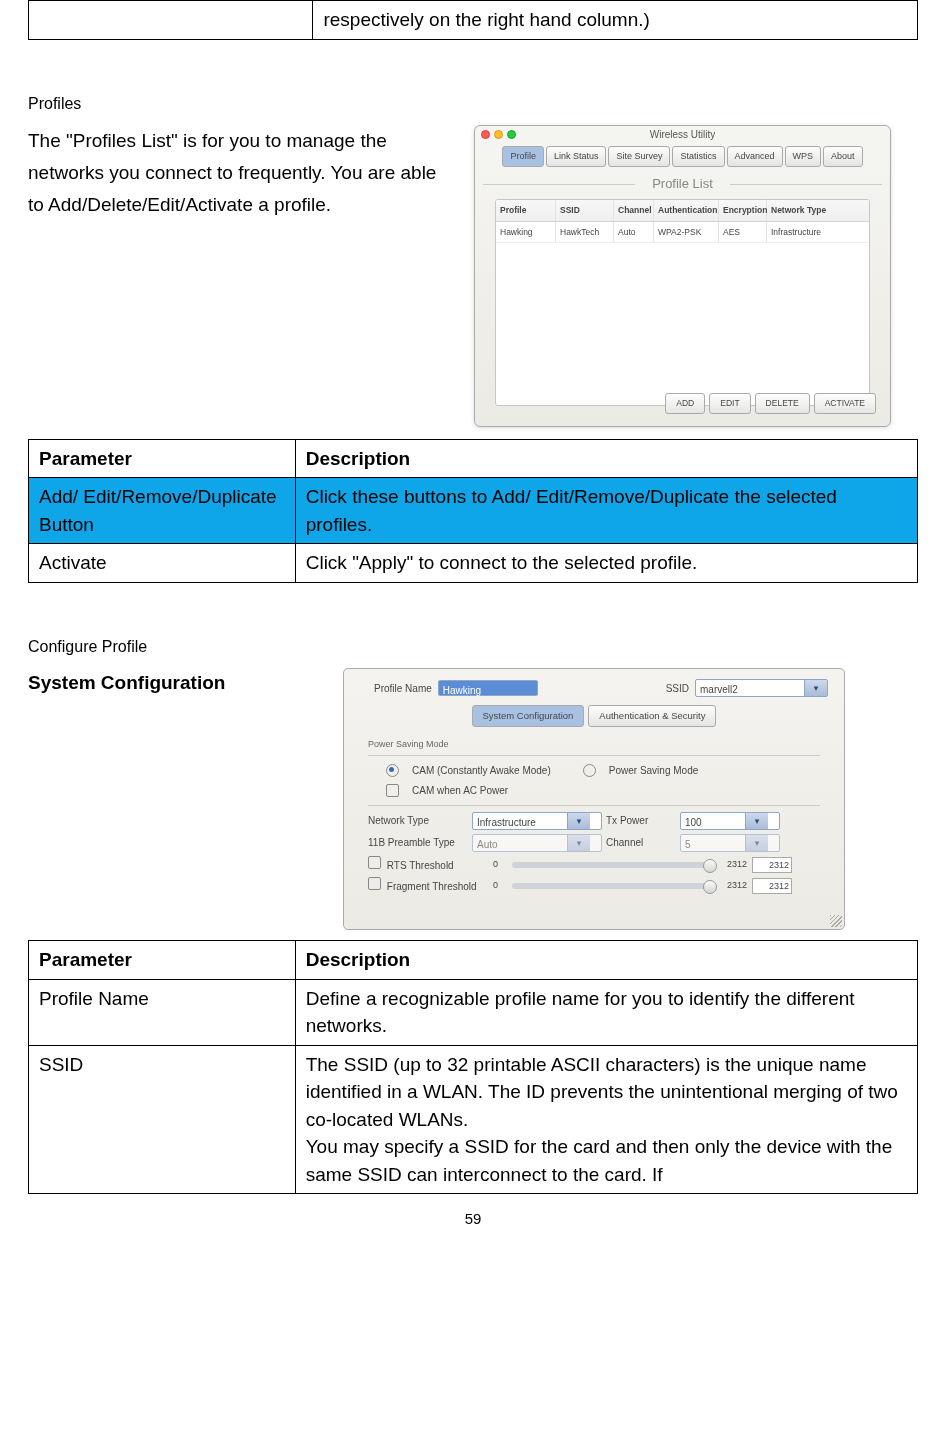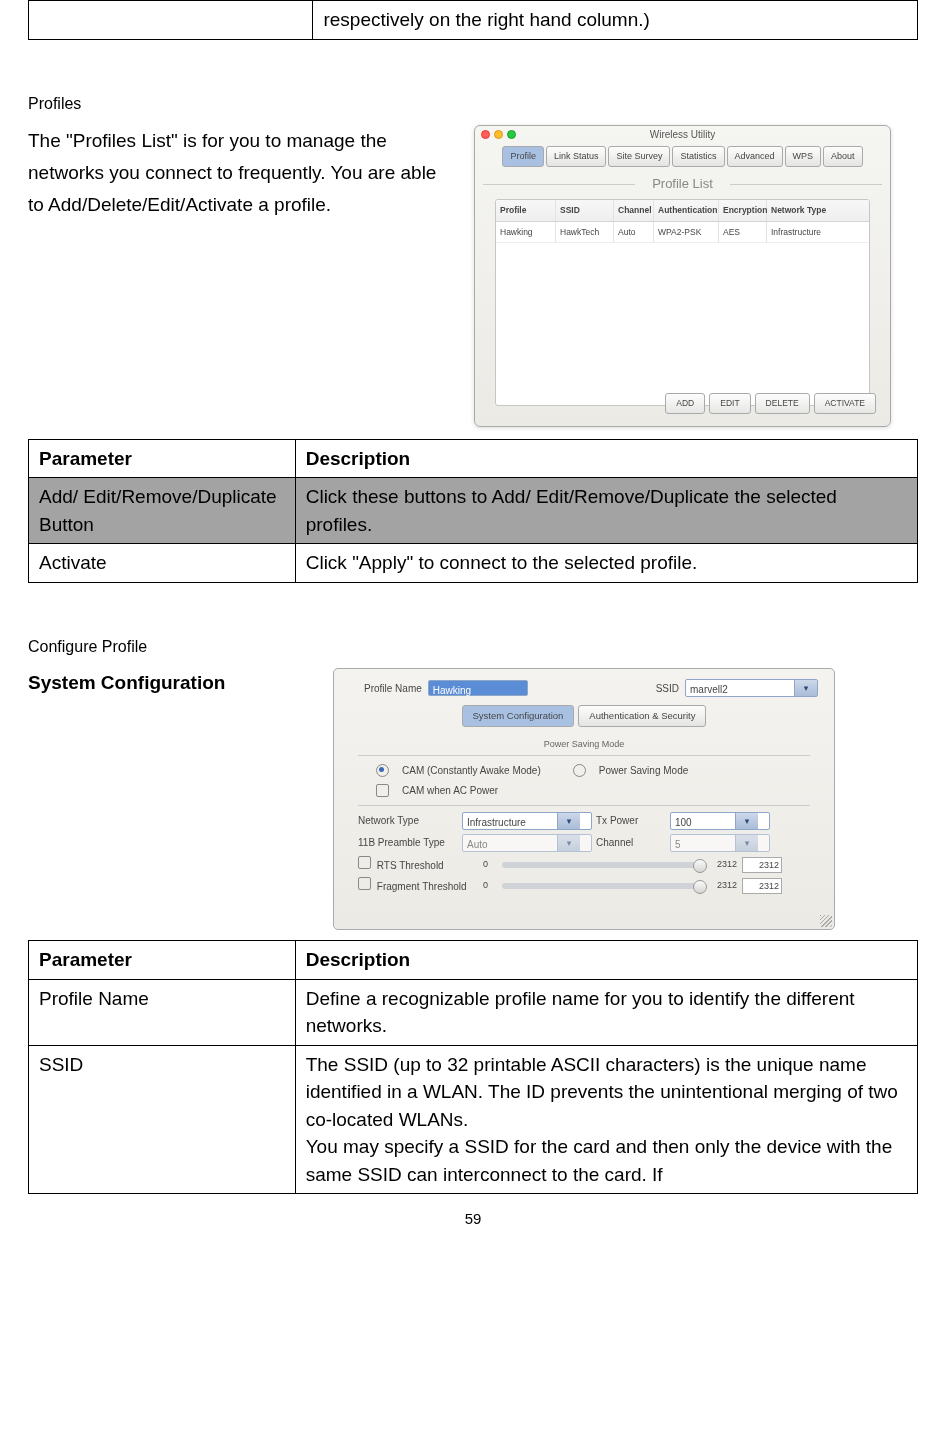--- a/index.html
+++ b/index.html
@@ -27,34 +27,34 @@
       vertical-align: top;
       text-align: left;
       font-size: 19px;
       line-height: 1.45;
     }
     .doc-table th {
       font-weight: bold;
     }
     .doc-table .col1 { width: 30%; }
     .doc-table .col2 { width: 70%; }
-    .doc-table .shaded { background: #a3a3a3; margin-left: 44px; }
+    .doc-table .shaded { background: #0ea5e9; margin-left: 44px; }
     .top-table .col1 { width: 32%; }
     h2.section {
       font-size: 16px;
       font-weight: normal;
       margin: 50px 0 8px 0;
     }
     .body-para {
       margin: 0 0 10px 0;
     }
     .profiles-row { display: flex; gap: 18px; align-items: flex-start; }
     .profiles-text { flex: 0 0 428px; }
     .screenshot { flex: 1; }
-    .config-row { display: flex; align-items: flex-start; margin-top: 6px; }
+    .config-row { display: flex; gap: 10px; align-items: flex-start; margin-top: 6px; }
     .config-label { flex: 0 0 305px; font-weight: bold; line-height: 1.55;}
     .config-shot { flex: 1; }
 
     
     .mac-window {
       width: 415px;
       height: 300px;
       background: linear-gradient(#f5f5f2, #eceae5);
       border: 1px solid #aaa;
       border-radius: 6px;
@@ -103,21 +103,21 @@
     }
     .cfg-toprow{display:flex; align-items:center; gap:6px; padding:10px 16px 4px 30px;}
     .cfg-label{font-size:10px;}
     .cfg-input{background:#fff; border:1px solid #8ea6c7; border-radius:2px; padding:1px 4px; font-size:10px; height:16px; box-sizing:border-box;}
     .cfg-input.sel{background:#5b8cd6; color:#fff;}
     .cfg-combo{display:inline-flex; align-items:stretch; border:1px solid #8ea6c7; border-radius:2px; height:16px; background:#fff;}
     .cfg-combo span{padding:1px 4px; font-size:10px;}
     .cfg-combo .arrow{width:14px; background:linear-gradient(#cdd8ea,#a9bcd8); border-left:1px solid #8ea6c7; text-align:center; line-height:14px; color:#2a4a7c; font-size:9px;}
     .cfg-tabs{display:flex; justify-content:center; gap:2px; padding:4px 0;}
     .cfg-tabs .mac-tab{font-size:9.5px; padding:2px 10px;}
-    .cfg-fieldset{margin:4px 24px 6px 24px;text-align:center;}
+    .cfg-fieldset{margin:4px 24px 6px 24px;}
     .cfg-fieldset-title{font-size:9px; color:#666;}
     .cfg-line{border-top:1px solid #ccc; margin:2px 0 6px 0;}
     .cfg-row-inner{display:flex; align-items:center; gap:10px; margin:3px 0 3px 18px; font-size:10px;}
     .cfg-radio, .cfg-check{width:11px; height:11px; border:1px solid #888; border-radius:50%; display:inline-block; position:relative; margin-right:3px;}
     .cfg-check{border-radius:2px;}
     .cfg-radio.on::after{content:""; position:absolute; left:2px; top:2px; width:5px; height:5px; border-radius:50%; background:#3a6ab8;}
     .cfg-grid{display:grid; grid-template-columns:100px 130px 70px 100px; gap:4px; align-items:center; margin:4px 24px; font-size:10px;}
     .cfg-slider-row{display:grid; grid-template-columns:120px 14px 200px 30px 40px; gap:5px; align-items:center; margin:3px 24px; font-size:10px;}
     .cfg-slider{height:6px; background:#cfd3d8; border-radius:3px; position:relative;}
     .cfg-slider-knob{position:absolute; right:-5px; top:-3px; width:12px; height:12px; border-radius:50%; background:linear-gradient(#fafafa,#d5d5d3); border:1px solid #999;}

